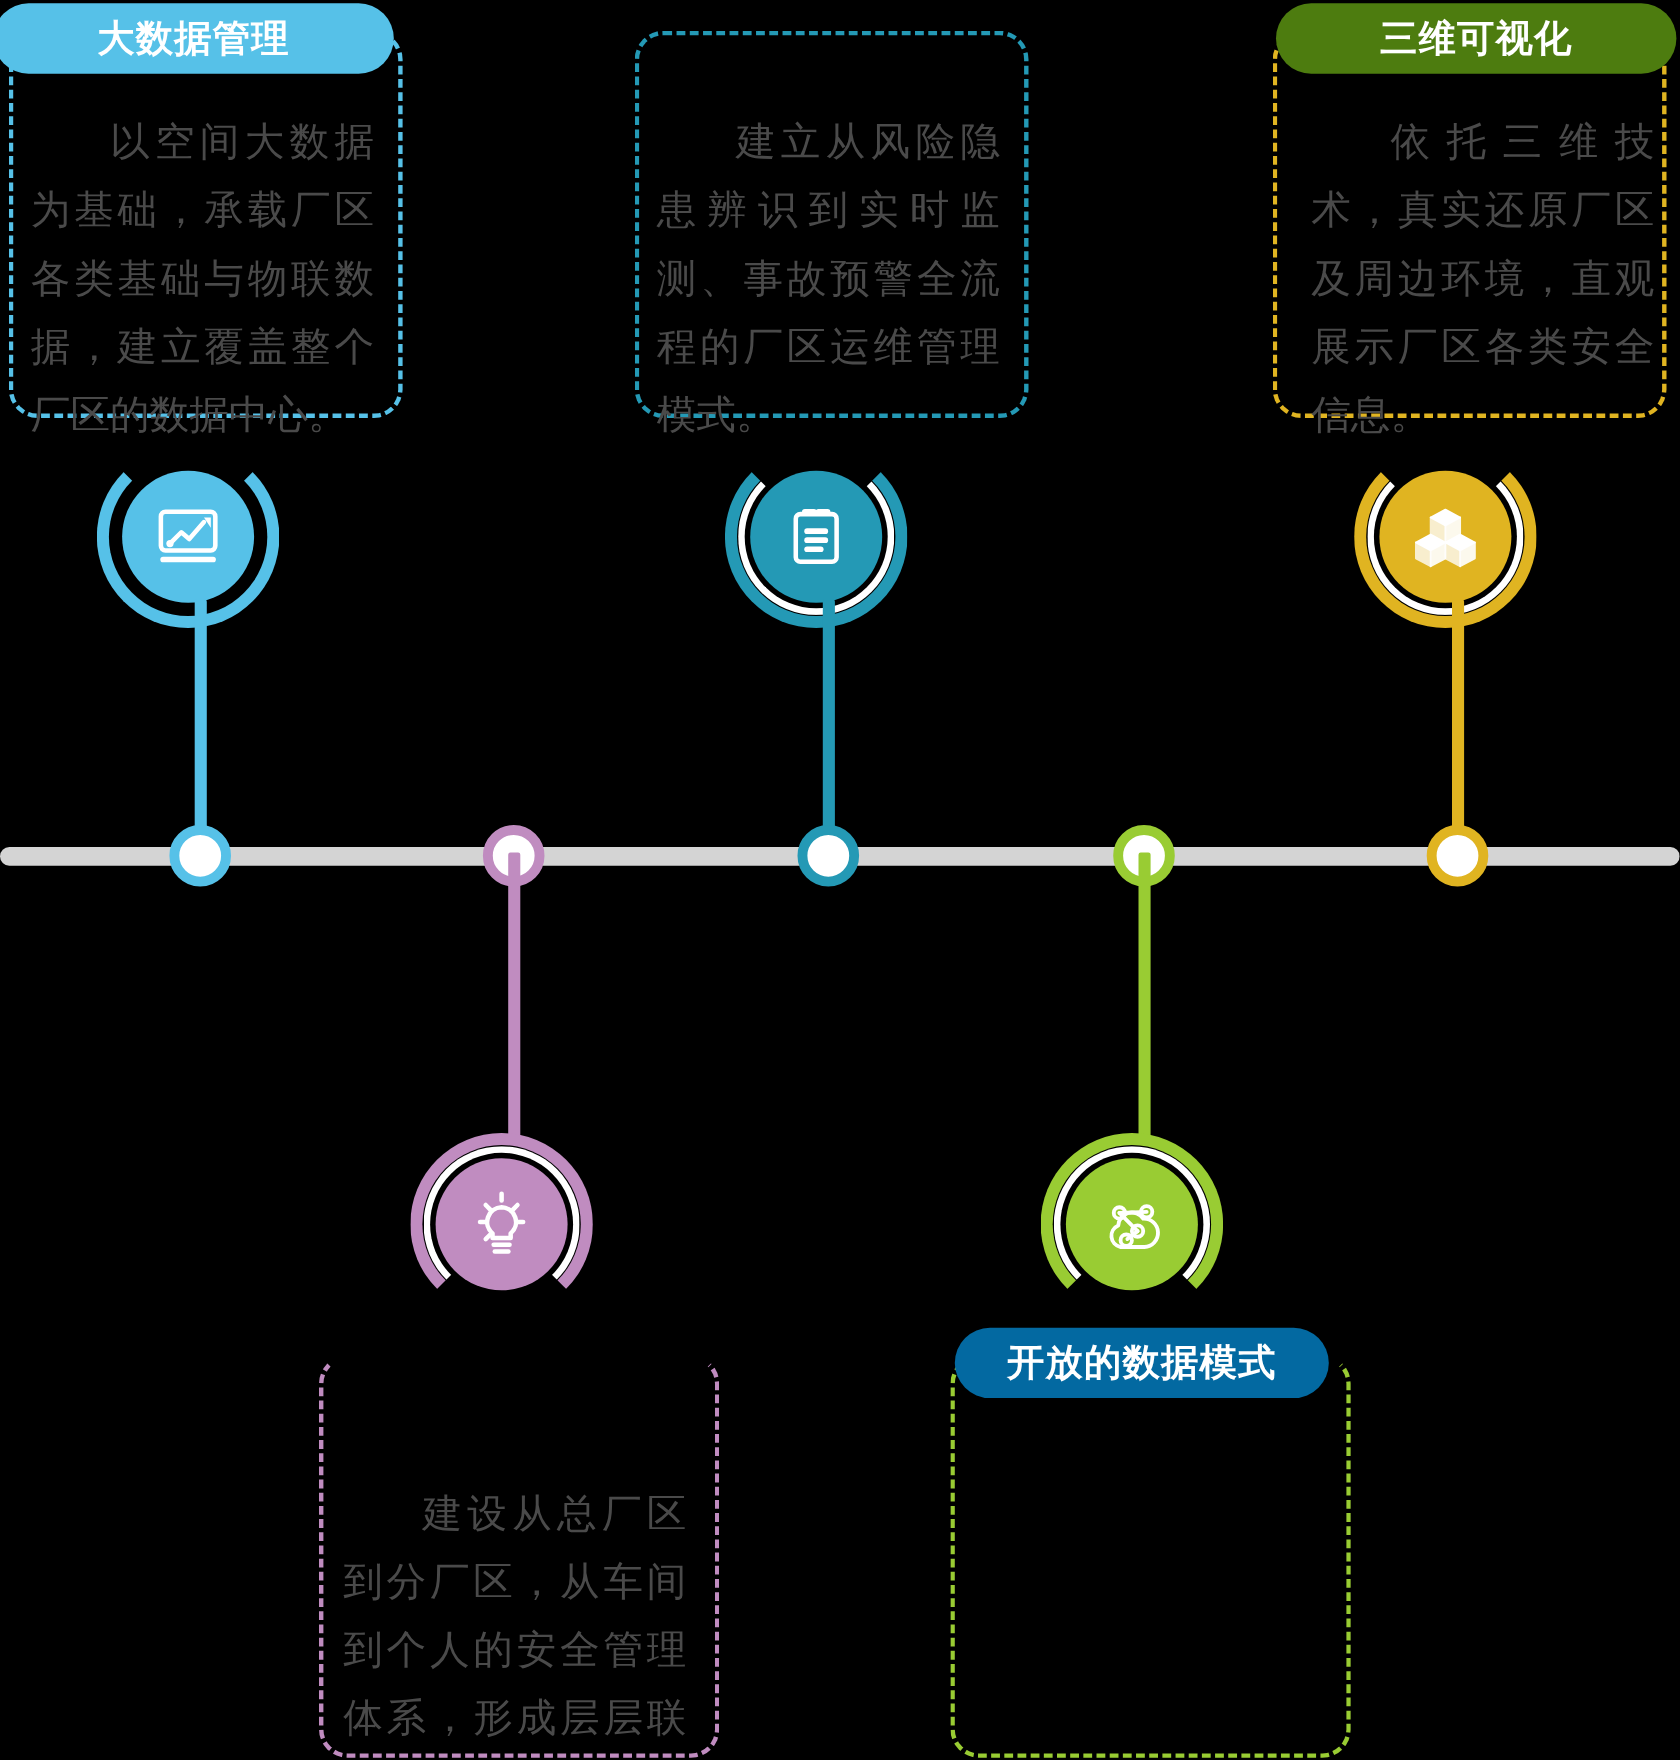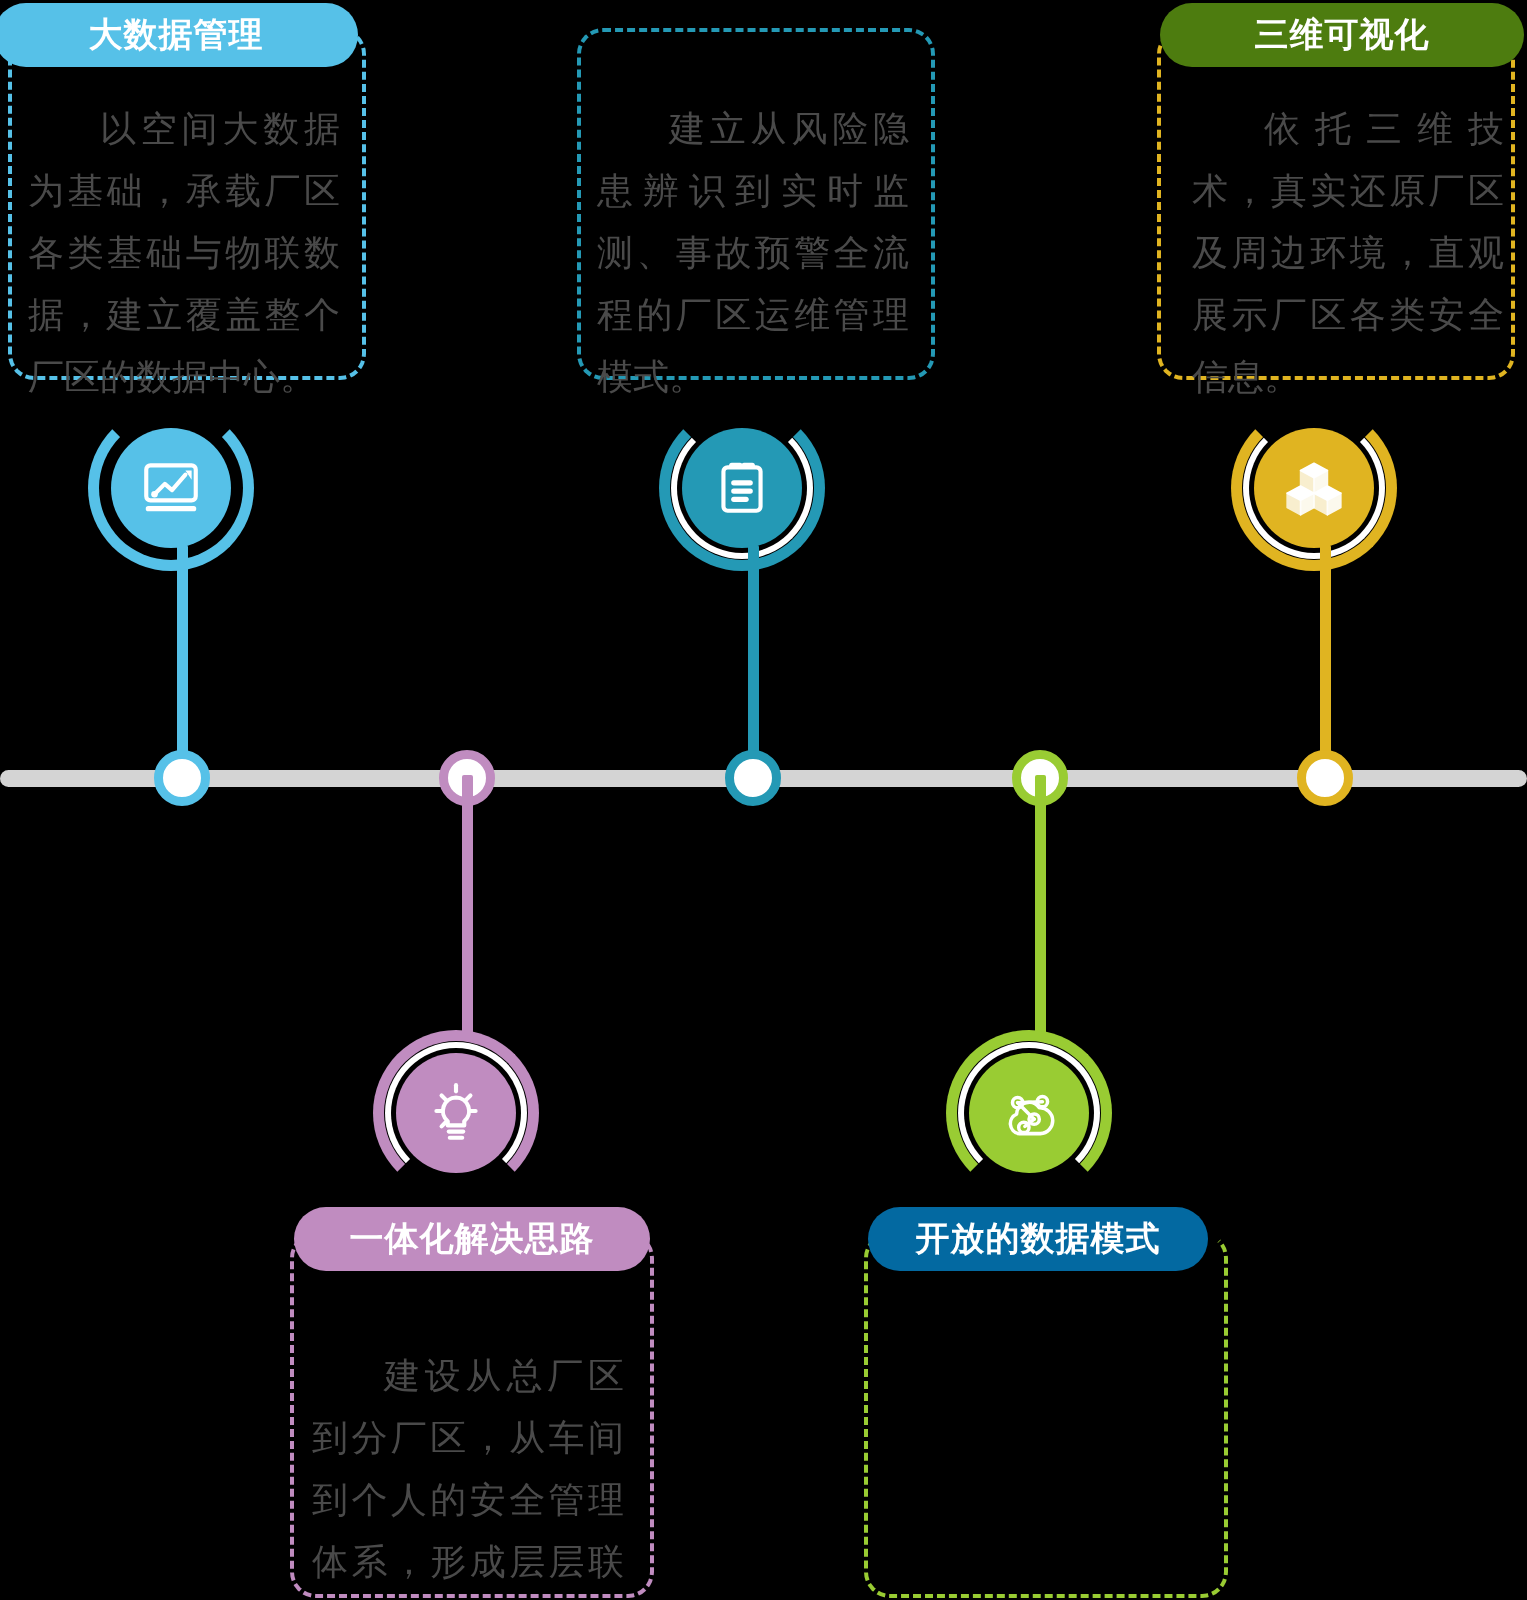--- a/index.html
+++ b/index.html
@@ -164,23 +164,20 @@
         <circle cx="21" cy="22" r="5" fill="none"></circle>
         <circle cx="45" cy="21" r="5" fill="none"></circle>
         <circle cx="37" cy="38" r="5" fill="none"></circle>
         <circle cx="27" cy="46" r="5" fill="none"></circle>
       </svg>
     </div>
   </div>
 
   <div class="card" style="left:290px;top:1232px;width:364px;height:366px;border-color:#c08cc0;border-top-color:transparent;">
   </div>
-  <div class="pill" style="left:294px;top:1207px;width:356px;background:#c08cc0;">
-    <span>一体化解决思路</span>
-  </div>
   <div class="body" style="left:312px;top:1345px;width:312px;">建设从总厂区到分厂区，从车间到个人的安全管理体系，形成层层联动的整体解决思路。</div>
 
   <div class="card" style="left:864px;top:1232px;width:364px;height:366px;border-color:#99cc33;border-top-color:transparent;">
   </div>
   <div class="pill" style="left:868px;top:1207px;width:340px;background:#0369a1;">
     <span>开放的数据模式</span>
   </div>
 
 </div>
 

